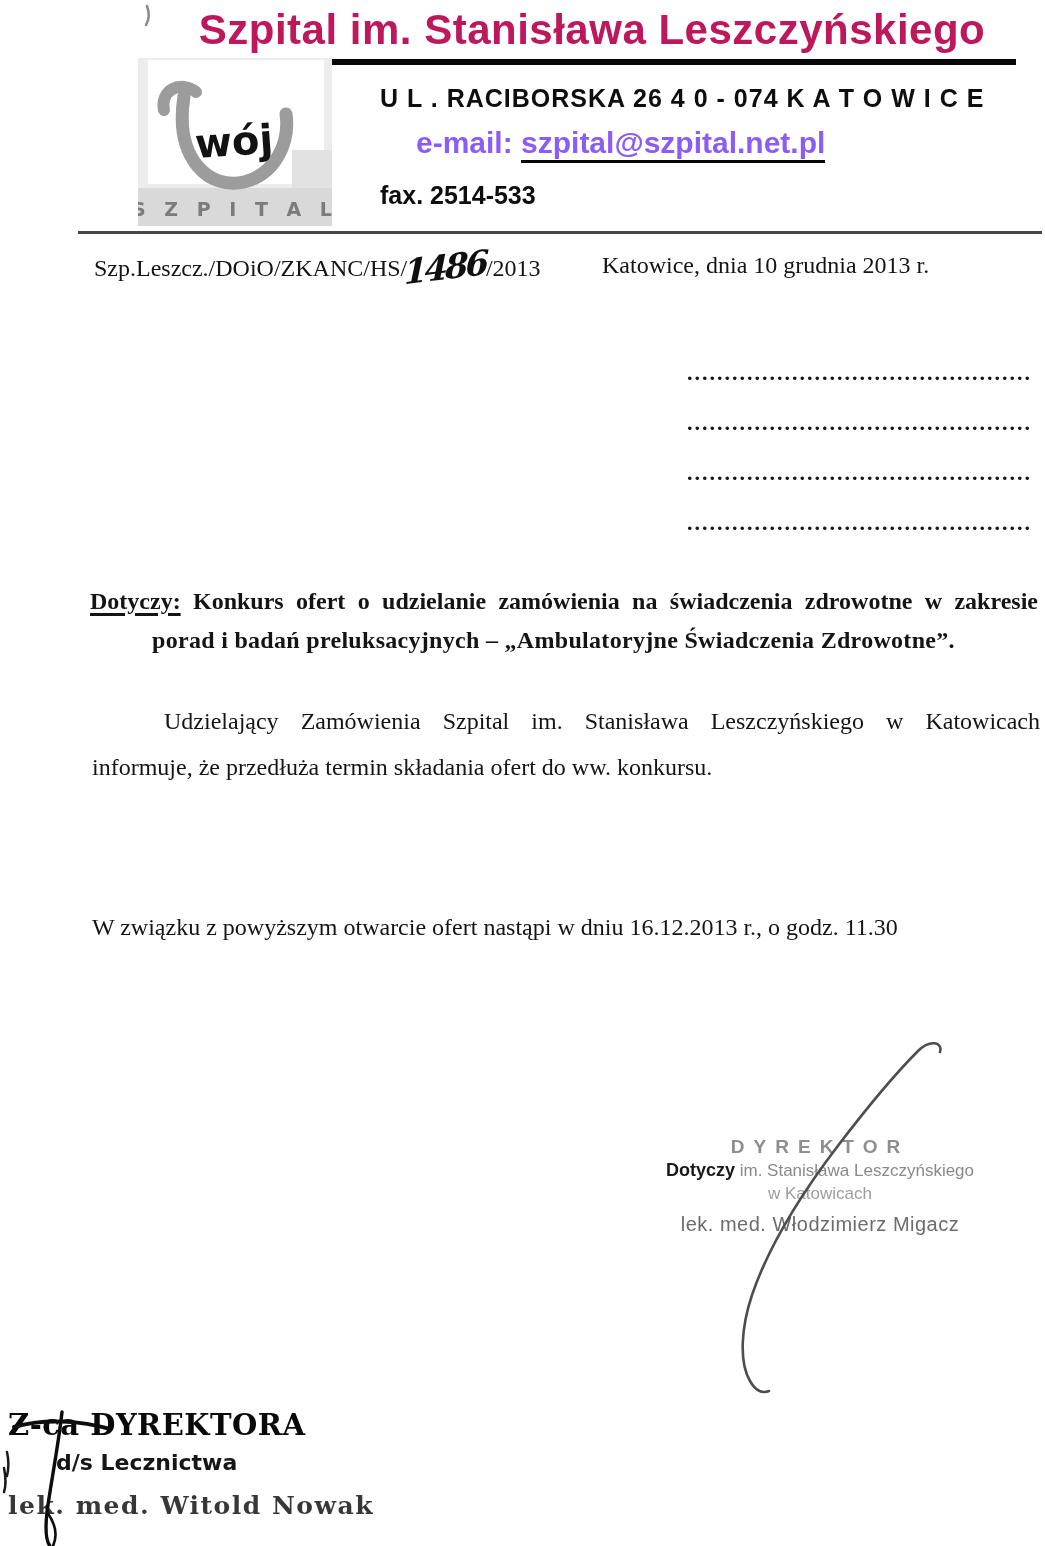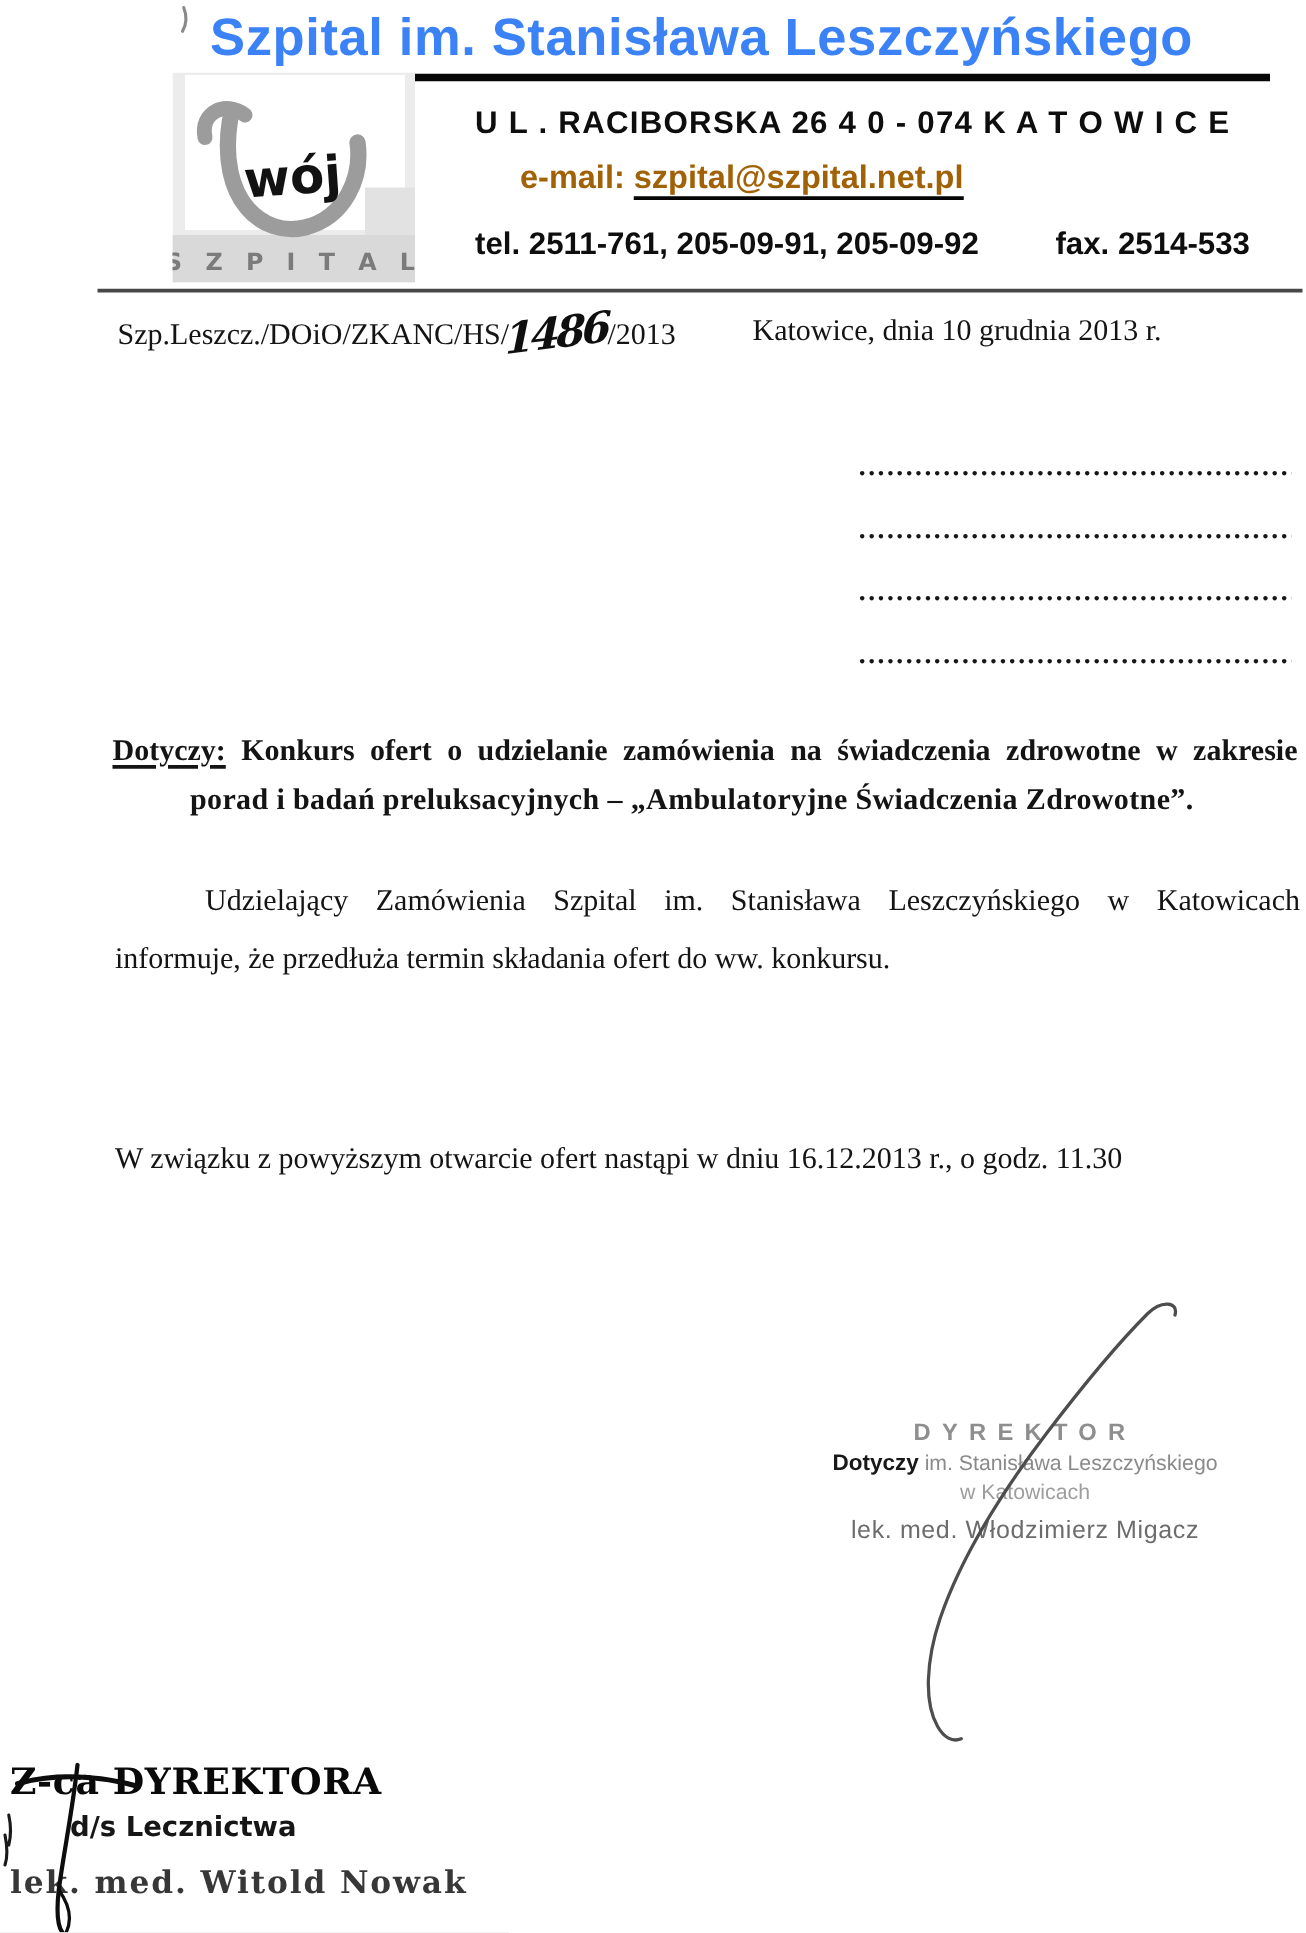--- a/index.html
+++ b/index.html
@@ -15,37 +15,37 @@
     color: #141414;
   }
   .abs { position: absolute; }
 
   
   .doc-title {
     left: 168px; top: 6px; width: 848px;
     font-family: "Liberation Sans", sans-serif;
     font-weight: bold;
     font-size: 42px;
-    text-align: left;
+    text-align: center;
     letter-spacing: 0.5px;
-    color: #3b82f6;
+    color: #be185d;
     padding-bottom: 5px;
     border-bottom: 6px solid #070707;
   }
   .addr-line {
     left: 380px; top: 84px;
     font-family: "Liberation Sans", sans-serif;
     font-weight: bold; font-size: 25px;
     letter-spacing: 1px; color: #0e0e0e;
     white-space: nowrap;
   }
   .email-line {
     left: 416px; top: 126px;
     font-family: "Liberation Sans", sans-serif;
-    font-weight: bold; font-size: 26px; color: #a16207;
+    font-weight: bold; font-size: 30px; color: #8b5cf6;
     white-space: nowrap;
   }
   .email-line .email-value {
     border-bottom: 3px solid #050505;
     padding-bottom: 1px;
   }
   .tel-line {
     left: 380px; top: 181px; width: 620px;
     font-family: "Liberation Sans", sans-serif;
     font-weight: bold; font-size: 25px; color: #0e0e0e;
@@ -152,21 +152,20 @@
     <text x="97" y="158" text-anchor="middle" font-family="DejaVu Sans, sans-serif" font-weight="bold" font-size="19" letter-spacing="6" fill="#7b7b7b">S Z P I T A L</text>
   </svg>
 
   <div class="abs addr-line">U L . RACIBORSKA 26     4 0 - 074   K A T O W I C E</div>
 
   <div class="abs email-line">
     <span>e-mail: </span><span class="email-value">szpital@szpital.net.pl</span>
   </div>
 
   <div class="abs tel-line">
-    <span>tel. 2511-761, 205-09-91, 205-09-92</span>
     <span>fax. 2514-533</span>
   </div>
 
   <div class="abs header-rule"></div>
 
   <div class="abs ref-left">
     <span>Szp.Leszcz./DOiO/ZKANC/HS/</span><span class="handwritten">1486</span><span>/2013</span>
   </div>
   <div class="abs ref-right">Katowice, dnia 10 grudnia 2013 r.</div>
 

